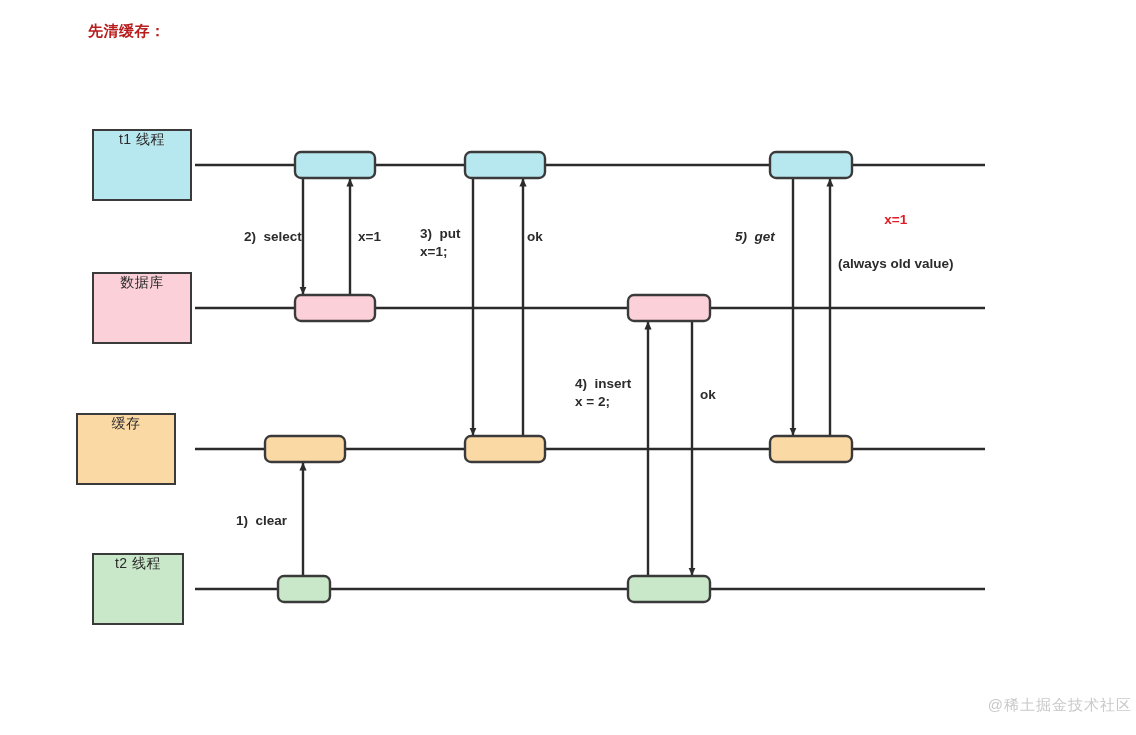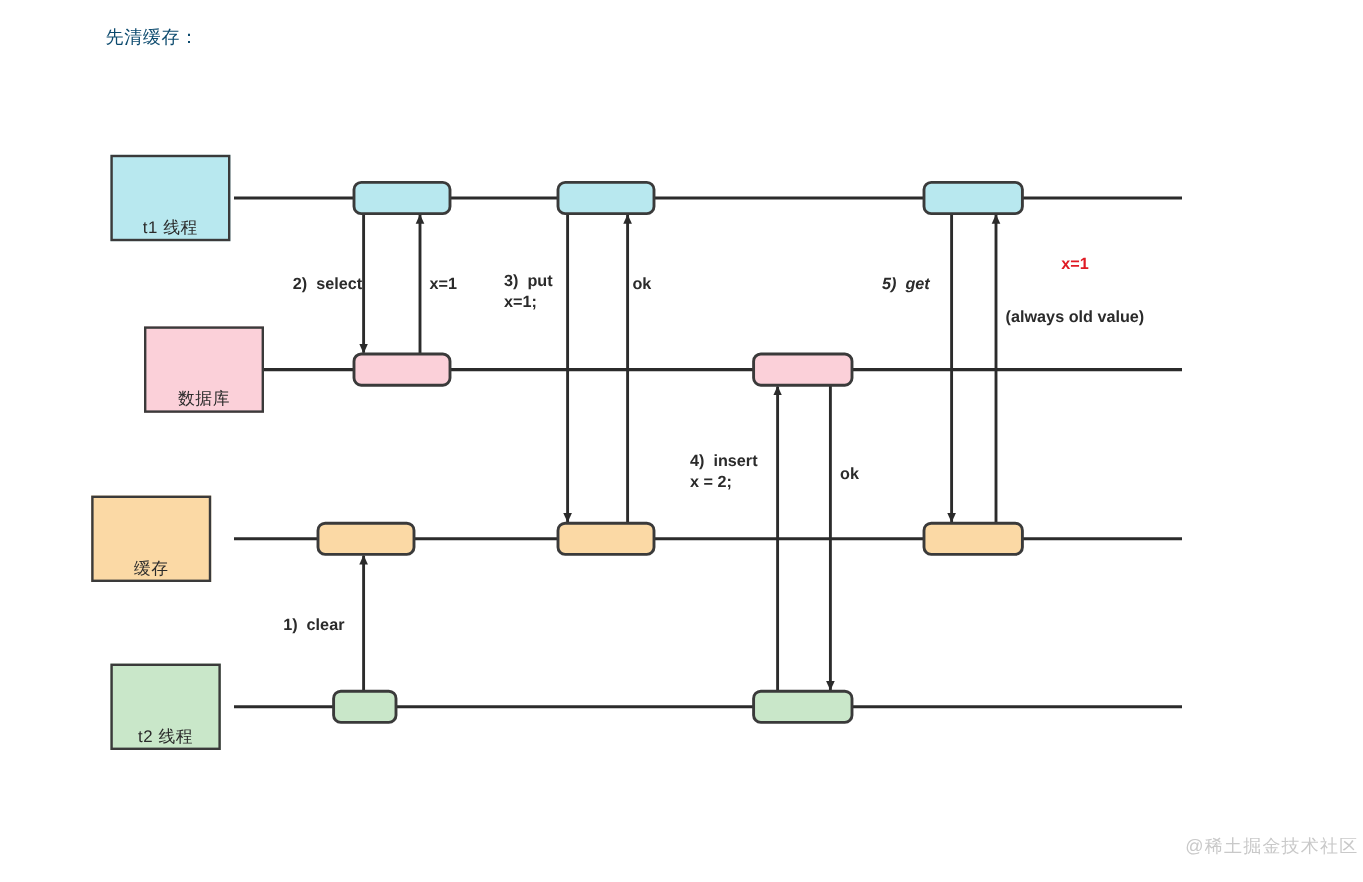--- a/index.html
+++ b/index.html
@@ -12,38 +12,38 @@
     height: 735px;
     position: relative;
     font-family: "Liberation Sans", "DejaVu Sans", sans-serif;
     overflow: hidden;
   }
   #page-title {
     position: absolute;
     left: 88px;
     top: 22px;
     font-size: 15px;
-    color: #0c4a6e;
-    font-weight: 400;
+    color: #b91c1c;
+    font-weight: 700;
     letter-spacing: 0.5px;
     white-space: nowrap;
   }
   #diagram-canvas {
     position: absolute;
     left: 0;
     top: 0;
     width: 1136px;
     height: 735px;
   }
   .actor-box {
     position: absolute;
     box-sizing: border-box;
     border: 2px solid #4d7c0f;
     display: flex;
-    align-items: flex-end;
+    align-items: flex-start;
     justify-content: center;
     font-size: 14px;
     color: #2b2b2b;
     font-weight: 500;
     letter-spacing: 0.5px;
   }
   .msg-label {
     position: absolute;
     font-size: 13.5px;
     color: #2b2b2b;
@@ -113,21 +113,21 @@
       <rect x="770" y="436" width="82" height="26" rx="6" ry="6" fill="#fbd9a5" stroke="#3a3a3a" stroke-width="2.4"></rect>
       <rect x="278" y="576" width="52" height="26" rx="6" ry="6" fill="#c9e7c9" stroke="#3a3a3a" stroke-width="2.4"></rect>
       <rect x="628" y="576" width="82" height="26" rx="6" ry="6" fill="#c9e7c9" stroke="#3a3a3a" stroke-width="2.4"></rect>
     </g>
 </svg>
 
 <div id="actor-layer">
     <div class="actor-box" style="left: 92px; top: 129px; width: 100px; height: 72px; background: rgb(184, 232, 239); border-color: rgb(58, 58, 58);">
       <span>t1 线程</span>
     </div>
-    <div class="actor-box" style="left: 92px; top: 272px; width: 100px; height: 72px; background: rgb(251, 208, 217); border-color: rgb(58, 58, 58); margin-left: 28px;">
+    <div class="actor-box" style="left: 92px; top: 272px; width: 100px; height: 72px; background: rgb(251, 208, 217); border-color: rgb(58, 58, 58);">
       <span>数据库</span>
     </div>
     <div class="actor-box" style="left: 76px; top: 413px; width: 100px; height: 72px; background: rgb(251, 217, 165); border-color: rgb(58, 58, 58);">
       <span>缓存</span>
     </div>
     <div class="actor-box" style="left: 92px; top: 553px; width: 92px; height: 72px; background: rgb(201, 231, 201); border-color: rgb(58, 58, 58);">
       <span>t2 线程</span>
     </div>
   </div>
 

